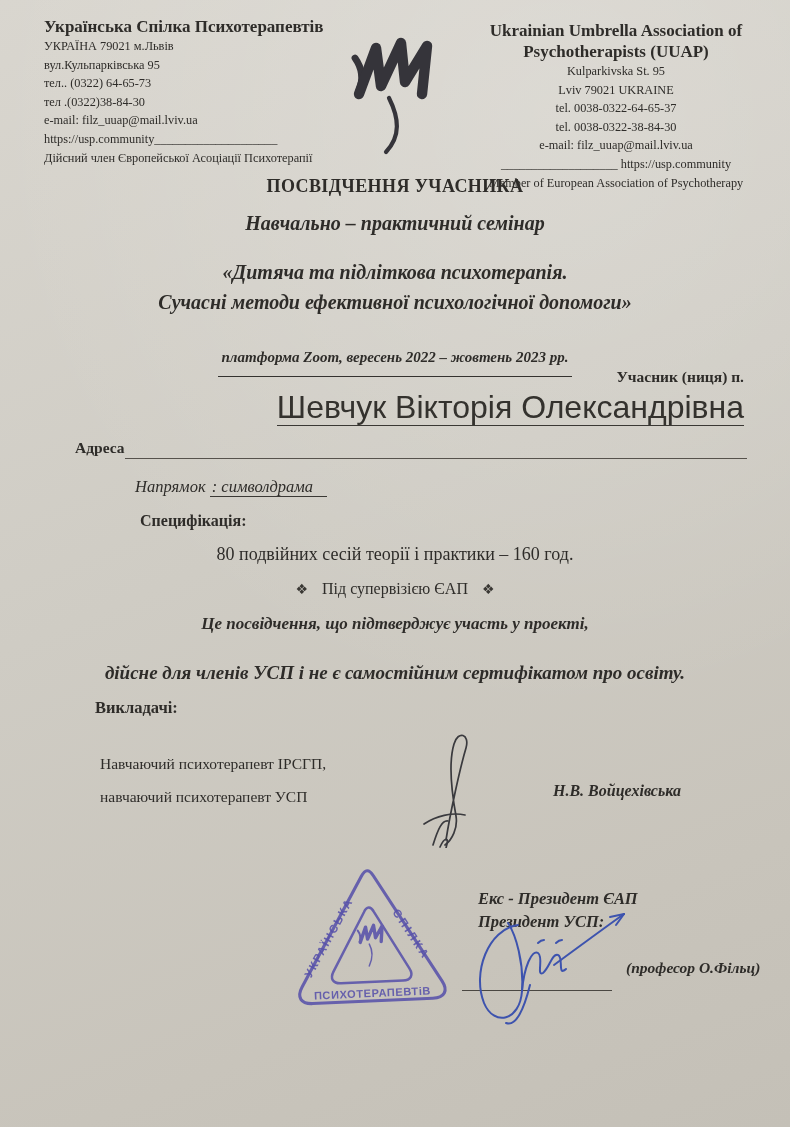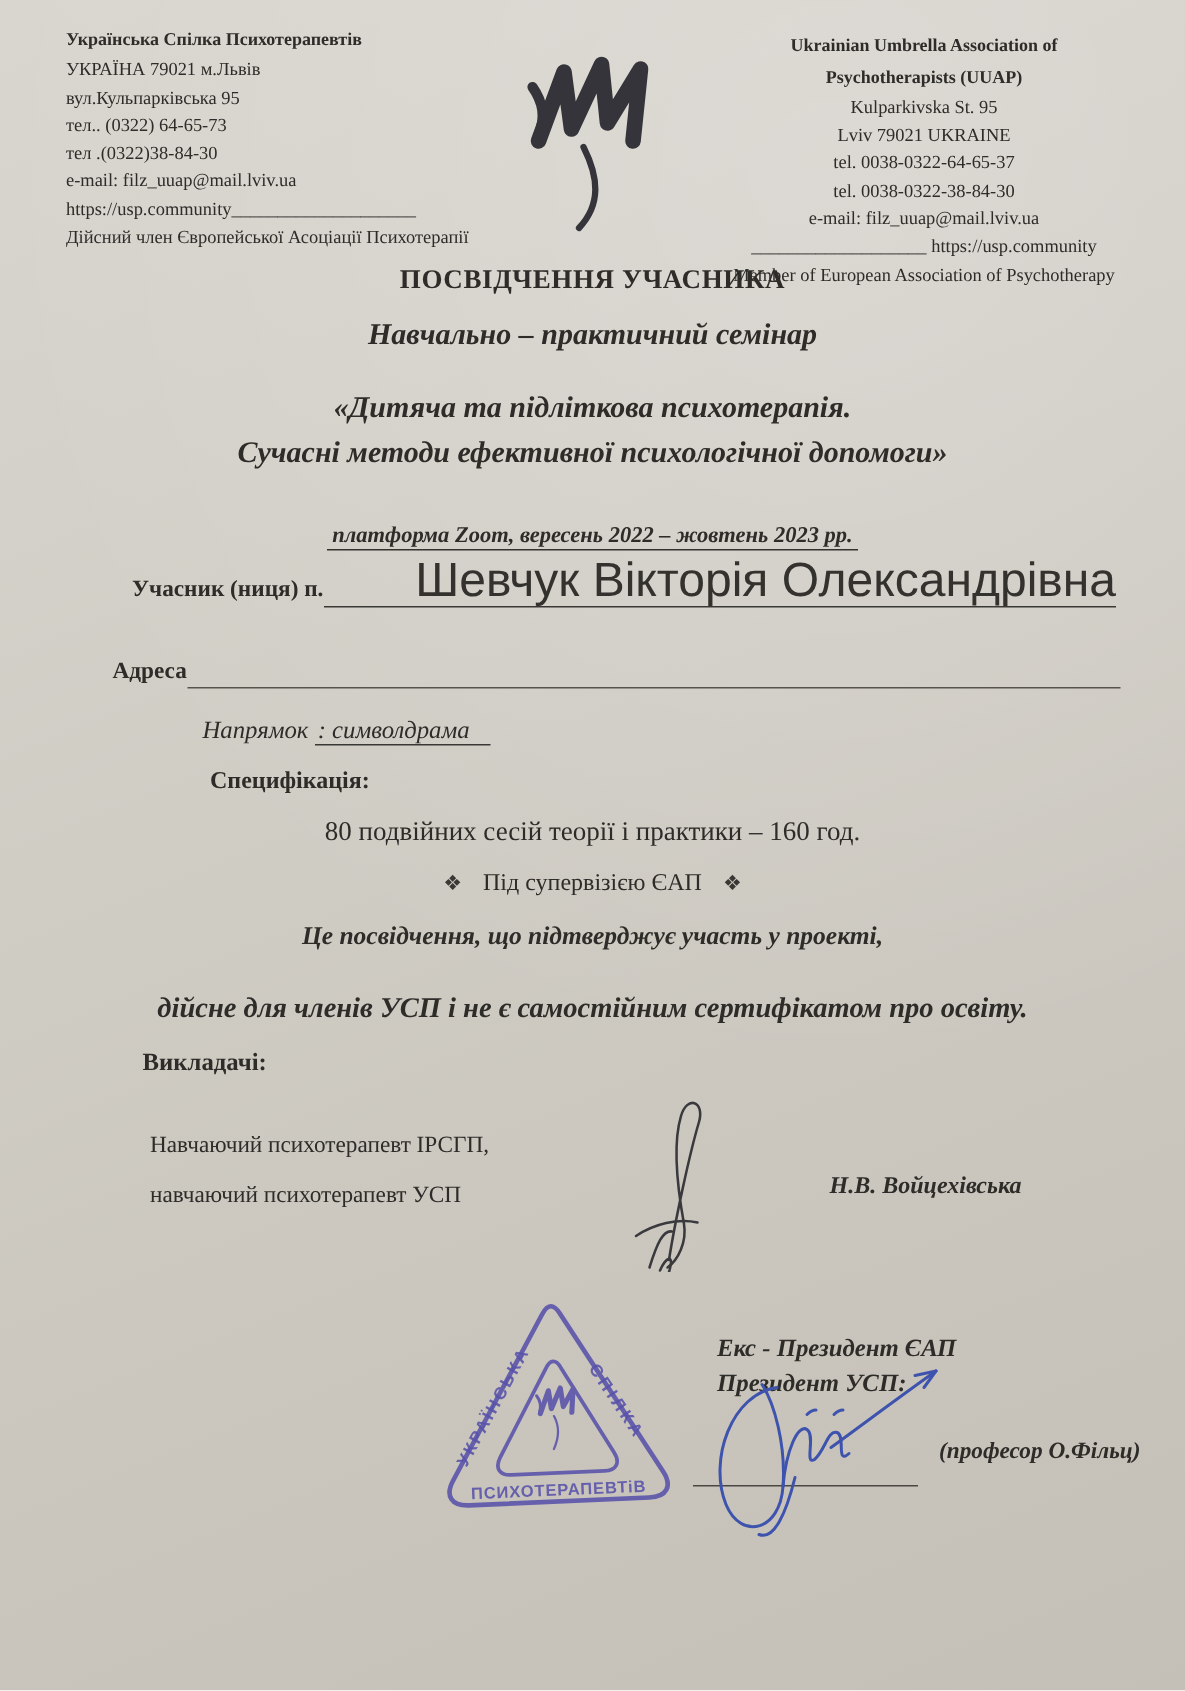--- a/index.html
+++ b/index.html
@@ -10,35 +10,35 @@
       radial-gradient(120% 90% at 70% 10%, rgba(255,255,255,0.18), rgba(0,0,0,0) 60%),
       linear-gradient(158deg,#d9d6cf 0%,#cfccc4 45%,#c8c4bb 80%,#c4c0b7 100%);
     font-family:"Liberation Serif","DejaVu Serif",serif;
     color:#2e2c29;
     overflow:hidden;
   }
   .abs{position:absolute;}
   
   .hdr-left{left:44px;top:16px;width:280px;}
   .hdr-right{left:452px;top:20px;width:328px;text-align:center;}
-  .hdr-title{font-weight:bold;font-size:12px;line-height:21px;}
+  .hdr-title{font-weight:bold;font-size:17px;line-height:21px;}
   .hdr-line{font-size:12.3px;line-height:18.6px;white-space:nowrap;}
   .hdr-right .hdr-line{font-size:12.3px;}
   .logo-svg{left:345px;top:34px;}
   
   .center{left:0;width:100%;text-align:center;}
   .heading{top:176px;font-size:18px;font-weight:bold;letter-spacing:0.4px;}
   .sem-type{top:212px;font-size:20px;font-weight:bold;font-style:italic;}
   .sem-title1{top:261px;font-size:20px;font-weight:bold;font-style:italic;}
   .sem-title2{top:291px;font-size:20px;font-weight:bold;font-style:italic;}
   .platform{top:349px;font-size:15px;font-weight:bold;font-style:italic;}
-  .platform span{border-bottom:1.6px solid #34322f;padding:0 4px 1px;}
+  .platform span{border-bottom:1.6px solid #34322f;padding:0 4px 11px;}
   
   .row{display:flex;align-items:flex-end;}
-  .participant-row{left:88px;top:368px;width:656px;}
+  .participant-row{left:88px;top:368px;width:656px;flex-direction:column;}
   .participant-label{font-size:15.5px;font-weight:bold;white-space:nowrap;padding-bottom:3px;}
   .fill-line{flex:1;border-bottom:1.8px solid #3a3834;text-align:right;}
   .participant-name{
     font-family:"Liberation Sans","DejaVu Sans",sans-serif;
     font-size:32px;line-height:36px;color:#34322e;white-space:nowrap;
   }
   .address-row{left:75px;top:436px;width:672px;}
   .address-label{font-size:15.5px;font-weight:bold;padding-bottom:2px;}
   .address-line{flex:1;border-bottom:1.4px solid #56524c;height:22px;}
   .direction{left:135px;top:477px;font-size:16.5px;font-style:italic;}

